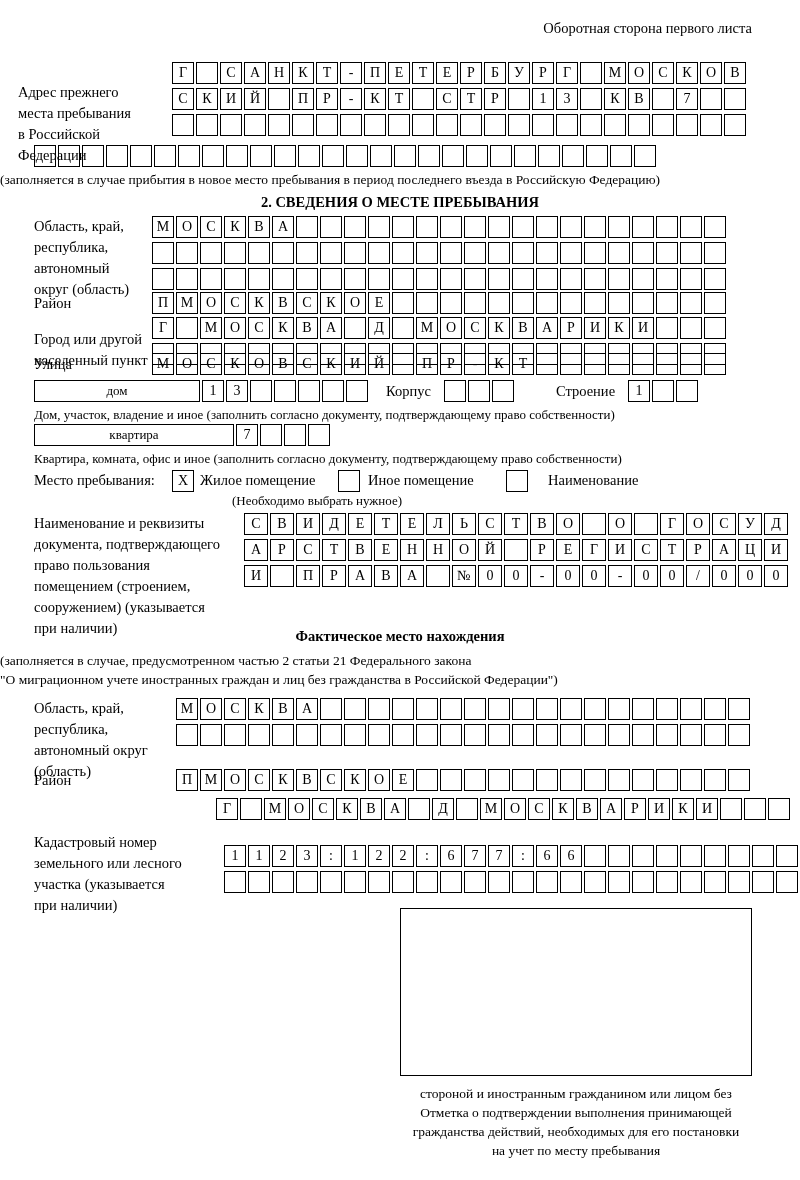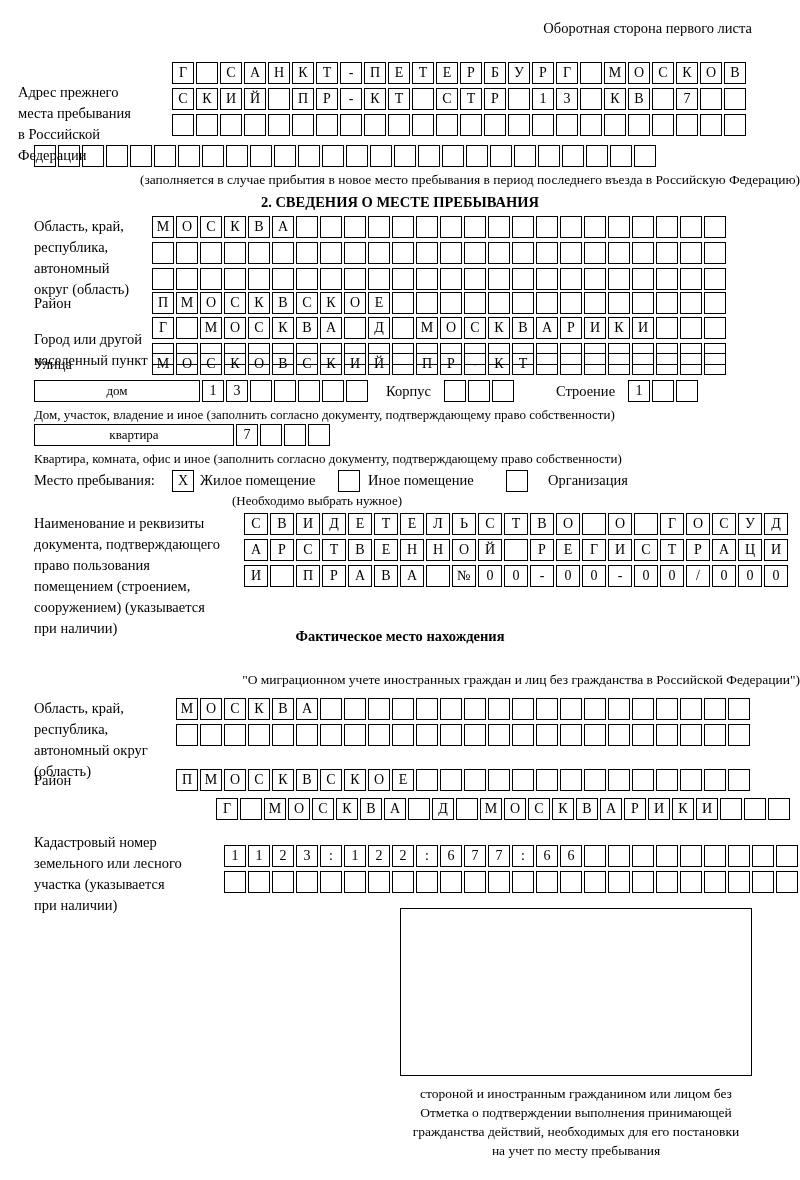--- a/index.html
+++ b/index.html
@@ -30,21 +30,21 @@
     position: absolute;
     font-size: 14.5px;
     line-height: 21px;
     white-space: pre-line;
   }
   .lbl.small { font-size: 13px; }
   .center-note {
     position: absolute;
     width: 800px;
     left: 0;
-    text-align: right;
+    text-align: left;
     font-size: 13.5px;
   }
   .section-title {
     position: absolute;
     width: 800px;
     left: 0;
     text-align: center;
     font-size: 14.5px;
     font-weight: bold;
   }
@@ -448,21 +448,21 @@
     </div>
 
   <div class="lbl small" style="left:34px; top:448px;">Квартира, комната, офис и иное (заполнить согласно документу, подтверждающему право собственности)</div>
 
   <div class="inline-lbl" style="left:34px; top:469px;">Место пребывания:</div>
   <div class="cell" style="position:absolute; left:172px; top:470px;">X</div>
   <div class="inline-lbl" style="left:200px; top:469px;">Жилое помещение</div>
   <div class="cell" style="position:absolute; left:338px; top:470px;"></div>
   <div class="inline-lbl" style="left:368px; top:469px;">Иное помещение</div>
   <div class="cell" style="position:absolute; left:506px; top:470px;"></div>
-  <div class="inline-lbl" style="left:548px; top:469px;">Организация</div>
+  <div class="inline-lbl" style="left:548px; top:469px;">Наименование</div>
   <div class="lbl small" style="left:232px; top:490px;">(Необходимо выбрать нужное)</div>
 
   <div class="lbl" style="left:34px; top:513px;">Наименование и реквизиты
 документа, подтверждающего
 право пользования
 помещением (строением,
 сооружением) (указывается
 при наличии)</div>
   <div class="boxrow" id="s2-doc-0" style="left:244px; top:513px;">
       <div class="cell" style="width: 24px;">С</div>
@@ -528,20 +528,21 @@
       <div class="cell" style="width: 24px;">-</div>
       <div class="cell" style="width: 24px;">0</div>
       <div class="cell" style="width: 24px;">0</div>
       <div class="cell" style="width: 24px;">/</div>
       <div class="cell" style="width: 24px;">0</div>
       <div class="cell" style="width: 24px;">0</div>
       <div class="cell" style="width: 24px;">0</div>
     </div>
 
   <div class="bold-center" style="top:628px;">Фактическое место нахождения</div>
+  <div class="center-note" style="top:653px;">(заполняется в случае, предусмотренном частью 2 статьи 21 Федерального закона</div>
   <div class="center-note" style="top:672px;">"О миграционном учете иностранных граждан и лиц без гражданства в Российской Федерации")</div>
 
   <div class="lbl" style="left:34px; top:698px;">Область, край,
 республика,
 автономный округ
 (область)</div>
   <div class="boxrow" id="s3-region-0" style="left:176px; top:698px;">
       <div class="cell">М</div>
       <div class="cell">О</div>
       <div class="cell">С</div>

